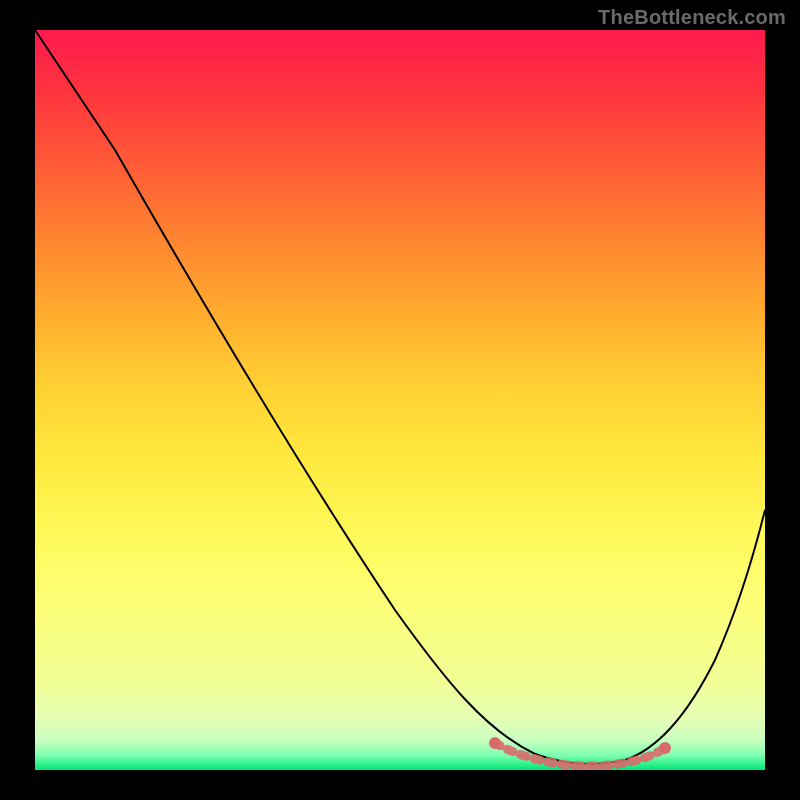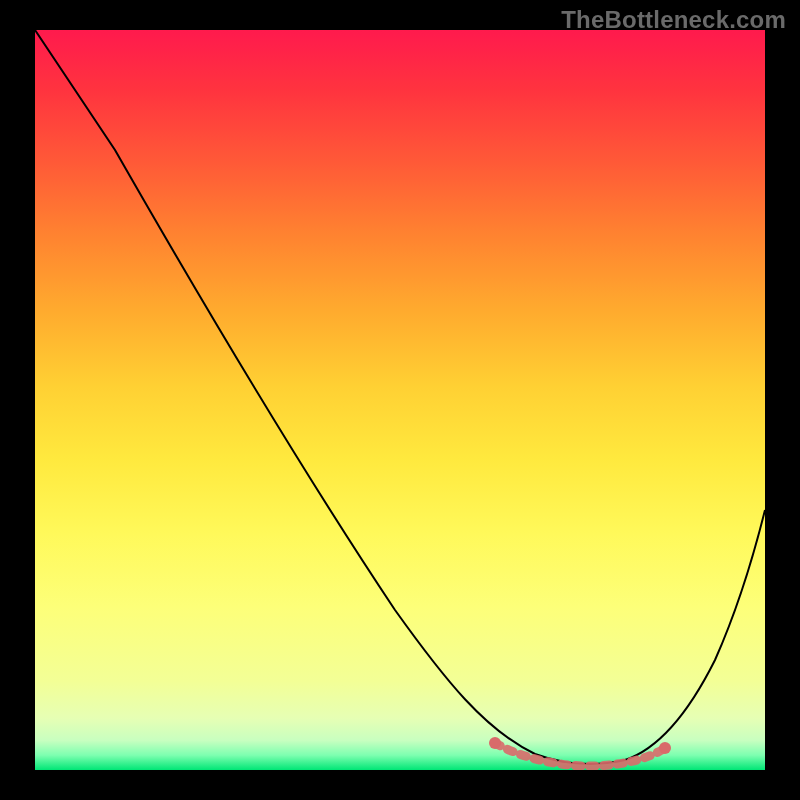--- a/index.html
+++ b/index.html
@@ -37,21 +37,21 @@
       #e6ffb4 93%,
       #c8ffc0 96%,
       #7dffb0 98%,
       #00e676 100%
     );
   }
   .watermark {
     position: absolute;
     top: 6px;
     right: 14px;
-    font-size: 24px;
+    font-size: 20px;
     font-weight: 600;
     color: #6a6a6a;
     letter-spacing: 0.2px;
     user-select: none;
   }
   svg.overlay {
     position: absolute;
     left: 0;
     top: 0;
     width: 730px;

